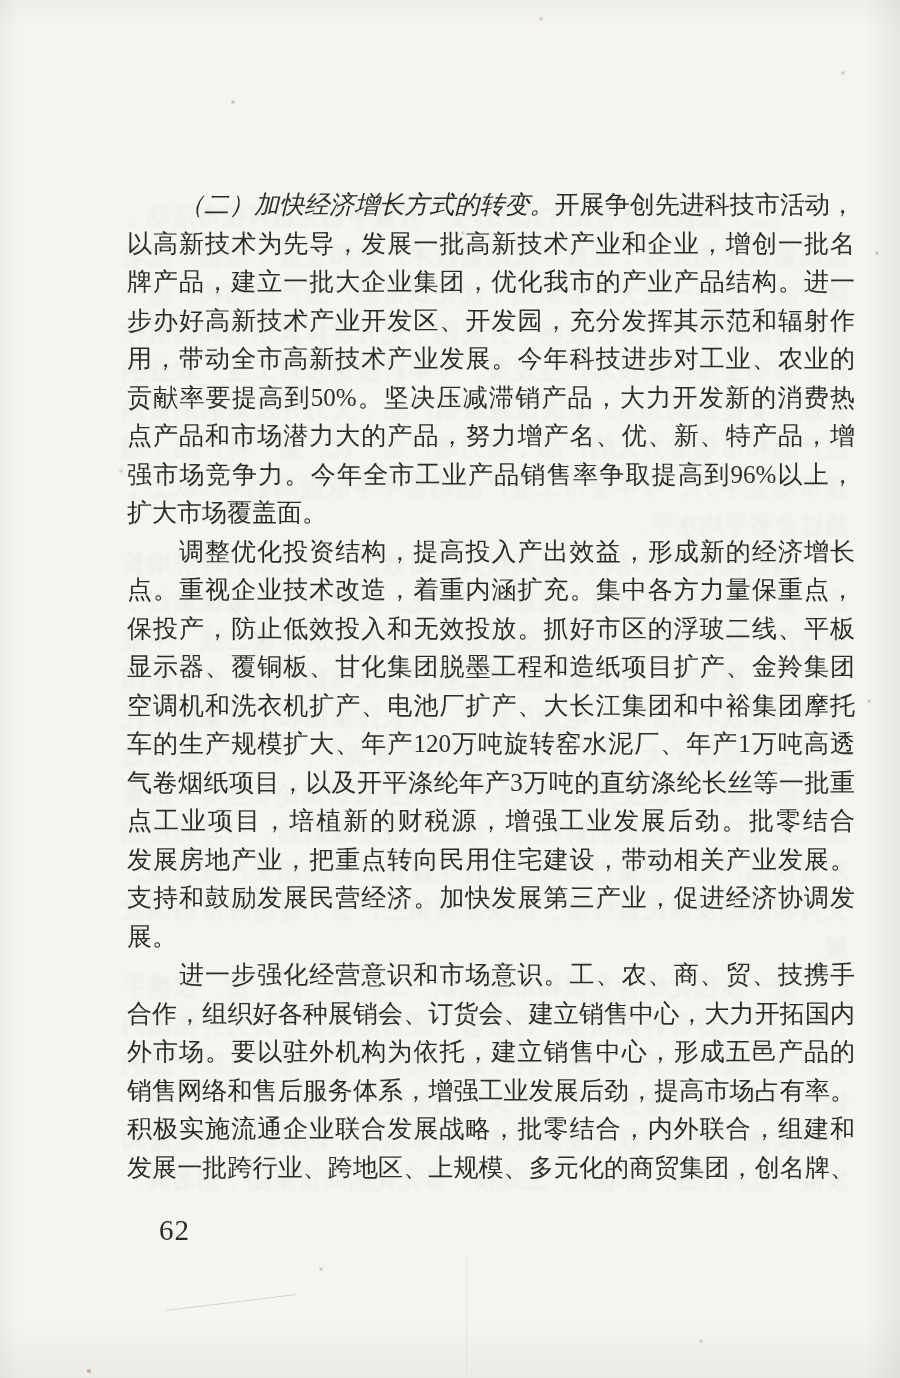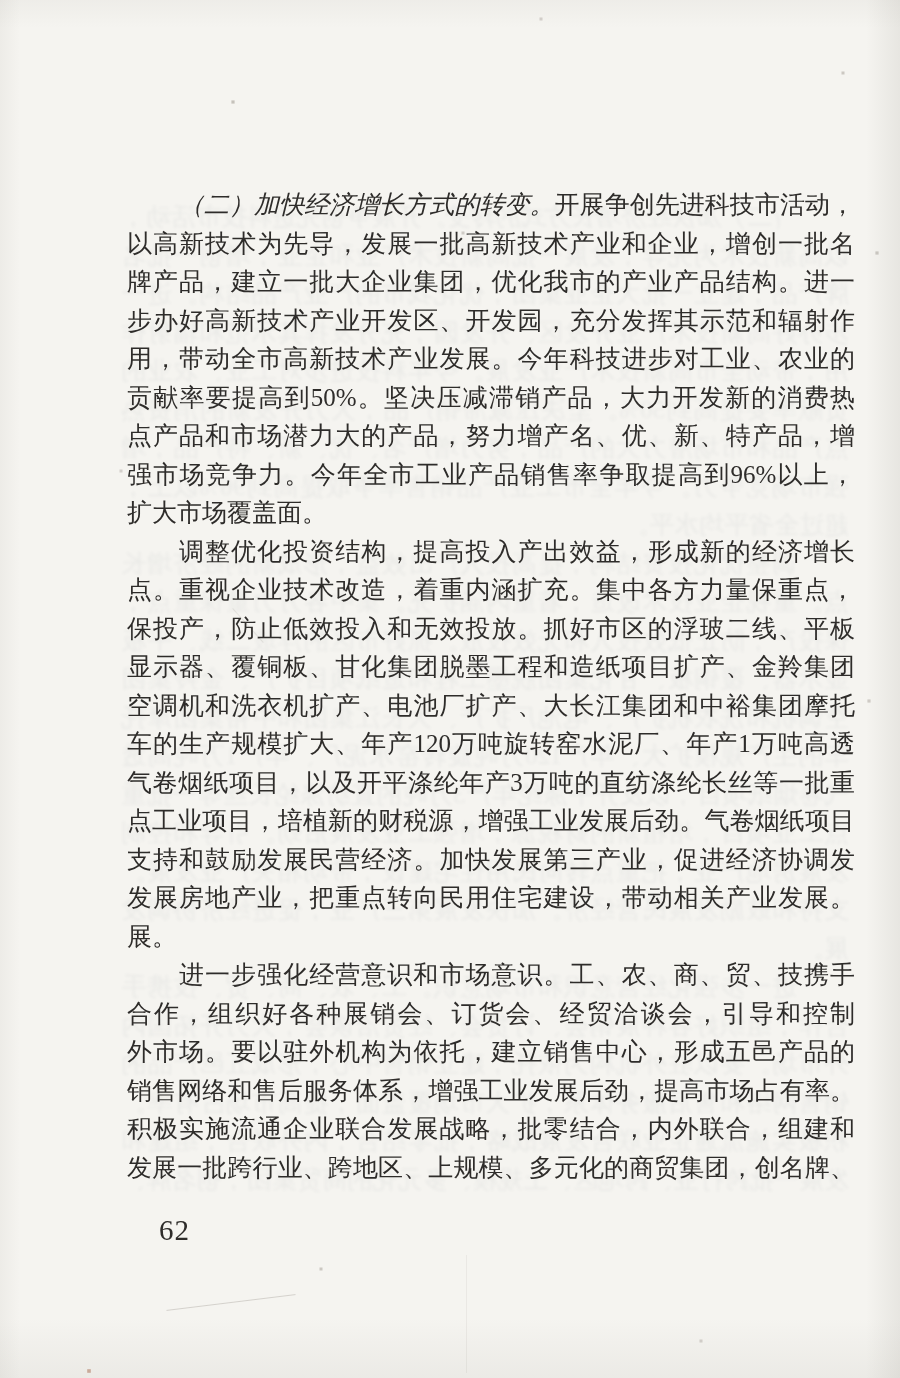--- a/index.html
+++ b/index.html
@@ -113,26 +113,26 @@
       <div class="line">点产品和市场潜力大的产品，努力增产名、优、新、特产品，增</div>
       <div class="line">强市场竞争力。今年全市工业产品销售率争取提高到96%以上，</div>
       <div class="line flush">扩大市场覆盖面。</div>
       <div class="line indent">调整优化投资结构，提高投入产出效益，形成新的经济增长</div>
       <div class="line">点。重视企业技术改造，着重内涵扩充。集中各方力量保重点，</div>
       <div class="line">保投产，防止低效投入和无效投放。抓好市区的浮玻二线、平板</div>
       <div class="line">显示器、覆铜板、甘化集团脱墨工程和造纸项目扩产、金羚集团</div>
       <div class="line">空调机和洗衣机扩产、电池厂扩产、大长江集团和中裕集团摩托</div>
       <div class="line">车的生产规模扩大、年产120万吨旋转窑水泥厂、年产1万吨高透</div>
       <div class="line">气卷烟纸项目，以及开平涤纶年产3万吨的直纺涤纶长丝等一批重</div>
-      <div class="line">点工业项目，培植新的财税源，增强工业发展后劲。气卷烟纸项目</div>
+      <div class="line">点工业项目，培植新的财税源，增强工业发展后劲。批零结合</div>
+      <div class="line">发展房地产业，把重点转向民用住宅建设，带动相关产业发展。</div>
       <div class="line">支持和鼓励发展民营经济。加快发展第三产业，促进经济协调发</div>
-      <div class="line">发展房地产业，把重点转向民用住宅建设，带动相关产业发展。</div>
       <div class="line flush">展。</div>
       <div class="line indent">进一步强化经营意识和市场意识。工、农、商、贸、技携手</div>
-      <div class="line">合作，组织好各种展销会、订货会、经贸洽谈会，引导和控制</div>
+      <div class="line">合作，组织好各种展销会、订货会、建立销售中心，大力开拓国内</div>
       <div class="line">外市场。要以驻外机构为依托，建立销售中心，形成五邑产品的</div>
       <div class="line">销售网络和售后服务体系，增强工业发展后劲，提高市场占有率。</div>
       <div class="line">积极实施流通企业联合发展战略，批零结合，内外联合，组建和</div>
       <div class="line">发展一批跨行业、跨地区、上规模、多元化的商贸集团，创名牌、</div>
     </div>
   <div class="page-number">62</div>
   <div class="crease crease-1"></div>
   <div class="crease crease-2"></div>
   <div class="crease crease-3"></div>
   <div class="specks"></div>

